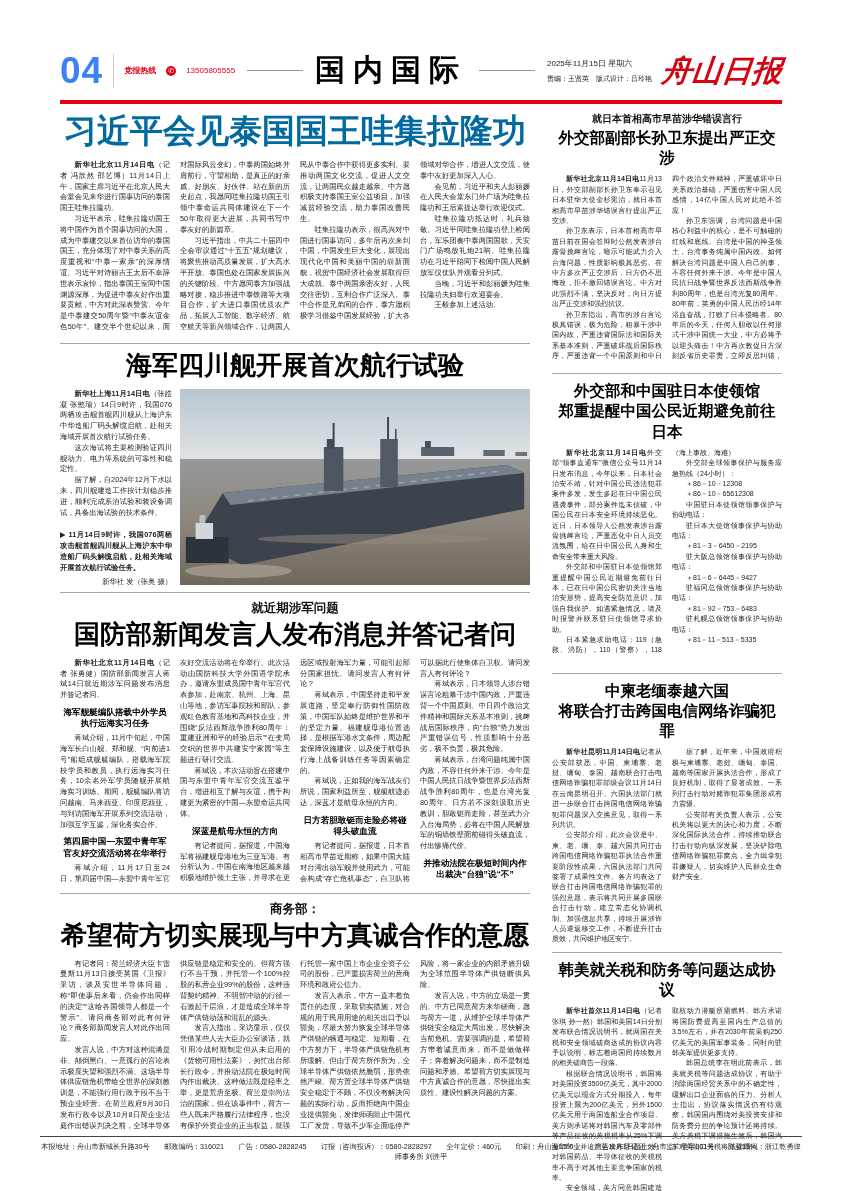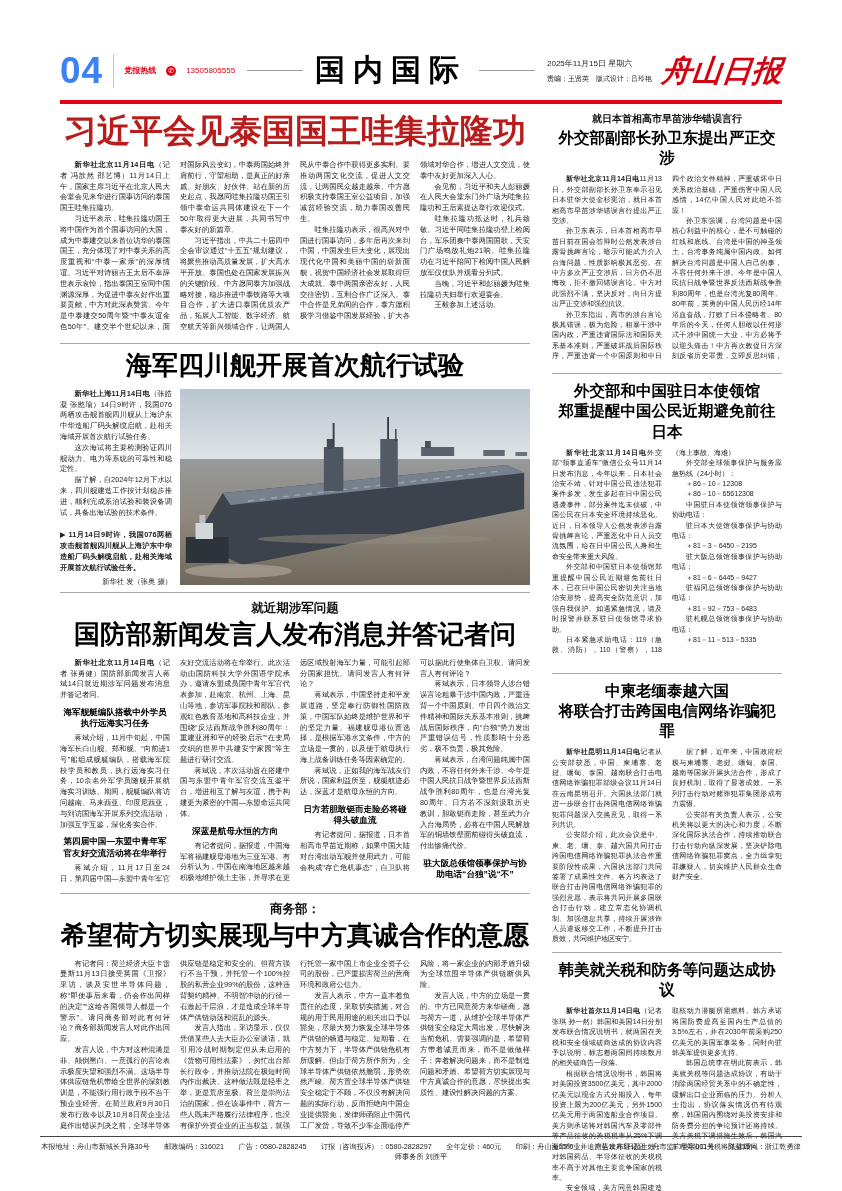--- a/index.html
+++ b/index.html
@@ -23,21 +23,21 @@
   .masthead{font-family:"DejaVu Serif","Liberation Serif",serif;font-style:italic;font-weight:900;
             font-size:30px;color:#d40312;transform:skewX(-6deg);white-space:nowrap;line-height:1;}
   .red-rule{position:absolute;left:60px;right:60px;top:100px;height:4px;background:#e60014;}
   
   .content{position:absolute;left:60px;top:112px;width:722px;display:flex;gap:22px;}
   .col-main{width:470px;}
   .col-rail{width:230px;}
   .divider{border:none;border-top:1px solid #a8a8a8;margin:7px 0;}
   
   .kicker{text-align:center;font-size:12.5px;font-weight:600;color:#111;margin:2px 0 3px;}
-  .h-xl{font-size:33px;font-weight:900;text-align:center;letter-spacing:0px;margin:0 0 10px;line-height:1.15;color:#b91c1c;}
+  .h-xl{font-size:33px;font-weight:900;text-align:center;letter-spacing:0px;margin:0 0 10px;line-height:1.15;color:#0369a1;}
   .h-lg{font-size:26px;font-weight:900;text-align:center;margin:0 0 8px;line-height:1.15;color:#000;}
   .r-kicker{text-align:center;font-size:10px;font-weight:600;margin:0 0 2px;color:#111;}
   .r-head{font-size:15.5px;font-weight:900;text-align:center;line-height:1.3;margin:0 0 6px;color:#000;}
   .body4{column-count:4;column-gap:10px;column-fill:auto;overflow:hidden;
          font-size:7.3px;line-height:10.8px;text-align:justify;color:#222;}
   .body2{column-count:2;column-gap:10px;column-fill:auto;overflow:hidden;
          font-size:7px;line-height:10.4px;text-align:justify;color:#222;}
   .body1{font-size:7.3px;line-height:10.8px;text-align:justify;color:#222;overflow:hidden;}
   .body4 p,.body2 p,.body1 p{margin:0;text-indent:2em;}
   .subhead{margin:6px 0 4px;text-align:center;font-weight:bold;font-size:8.6px;text-indent:0;line-height:1.3;color:#000;}
@@ -153,27 +153,27 @@
         <h2 class="h-lg">国防部新闻发言人发布消息并答记者问</h2>
         <div class="body4" style="height:228px;">
             <p><b>新华社北京11月14日电</b>（记者 张勇健）国防部新闻发言人蒋斌14日就近期涉军问题发布消息并答记者问。</p>
             <h4 class="subhead">海军舰艇编队搭载中外学员执行远海实习任务</h4>
             <p>蒋斌介绍，11月中旬起，中国海军长白山舰、郑和舰、“向前进1号”船组成舰艇编队，搭载海军院校学员和教员，执行远海实习任务，10余名外军学员随舰开展航海实习训练。期间，舰艇编队将访问越南、马来西亚、印度尼西亚，与到访国海军开展系列交流活动，加强互学互鉴，深化务实合作。</p>
             <h4 class="subhead">第四届中国—东盟中青年军官友好交流活动将在华举行</h4>
             <p>蒋斌介绍，11月17日至24日，第四届中国—东盟中青年军官友好交流活动将在华举行。此次活动由国防科技大学外国语学院承办，邀请东盟成员国中青年军官代表参加，赴南京、杭州、上海、昆山等地，参访军事院校和部队，参观红色教育基地和高科技企业，并围绕“反法西斯战争胜利80周年：重建亚洲和平的经验启示”“在变局交织的世界中共建安宁家园”等主题进行研讨交流。</p>
             <p>蒋斌说，本次活动旨在搭建中国与东盟中青年军官交流互鉴平台，增进相互了解与友谊，携手构建更为紧密的中国—东盟命运共同体。</p>
             <h4 class="subhead">深蓝是航母永恒的方向</h4>
             <p>有记者提问，据报道，中国海军将福建舰母港地为三亚军港。有分析认为，中国在南海地区越来越积极地维护领土主张，并寻求在更远区域投射海军力量，可能引起部分国家担忧。请问发言人有何评论？</p>
-            <p>蒋斌表示，中国坚持走和平发展道路，坚定奉行防御性国防政策，中国军队始终是维护世界和平的坚定力量。福建舰母港位置选择，是根据军港水文条件，中方的立场是一贯的，以及便于航母执行海上战备训练任务等因素确定的。</p>
+            <p>蒋斌表示，中国坚持走和平发展道路，坚定奉行防御性国防政策，中国军队始终是维护世界和平的坚定力量。福建舰母港位置选择，是根据军港水文条件，周边配套保障设施建设，以及便于航母执行海上战备训练任务等因素确定的。</p>
             <p>蒋斌说，正如我的海军战友们所说，国家利益所至，舰艇航迹必达，深蓝才是航母永恒的方向。</p>
             <h4 class="subhead">日方若胆敢铤而走险必将碰得头破血流</h4>
             <p>有记者提问，据报道，日本首相高市早苗近期称，如果中国大陆对台湾出动军舰并使用武力，可能会构成“存亡危机事态”，自卫队将可以据此行使集体自卫权。请问发言人有何评论？</p>
             <p>蒋斌表示，日本领导人涉台错误言论粗暴干涉中国内政，严重违背一个中国原则、中日四个政治文件精神和国际关系基本准则，挑衅战后国际秩序，向“台独”势力发出严重错误信号，性质影响十分恶劣，极不负责，极其危险。</p>
             <p>蒋斌表示，台湾问题纯属中国内政，不容任何外来干涉。今年是中国人民抗日战争暨世界反法西斯战争胜利80周年，也是台湾光复80周年。日方若不深刻汲取历史教训，胆敢铤而走险，甚至武力介入台海局势，必将在中国人民解放军的铜墙铁壁面前碰得头破血流，付出惨痛代价。</p>
-            <h4 class="subhead">驻大阪总领馆领事保护与协助电话“台独”说“不”</h4>
+            <h4 class="subhead">并推动法院在极短时间内作出裁决“台独”说“不”</h4>
           </div>
       </div>
 
       <hr class="divider">
 
       <div>
         <div class="kicker">商务部：</div>
         <h2 class="h-lg">希望荷方切实展现与中方真诚合作的意愿</h2>
         <div class="body4" style="height:178px;">
             <p>有记者问：荷兰经济大臣卡雷曼斯11月13日接受英国《卫报》采访，谈及安世半导体问题，称“即使事后来看，仍会作出同样的决定”“这给各国领导人都是一个警示”。请问商务部对此有何评论？商务部新闻发言人对此作出回应。</p>

